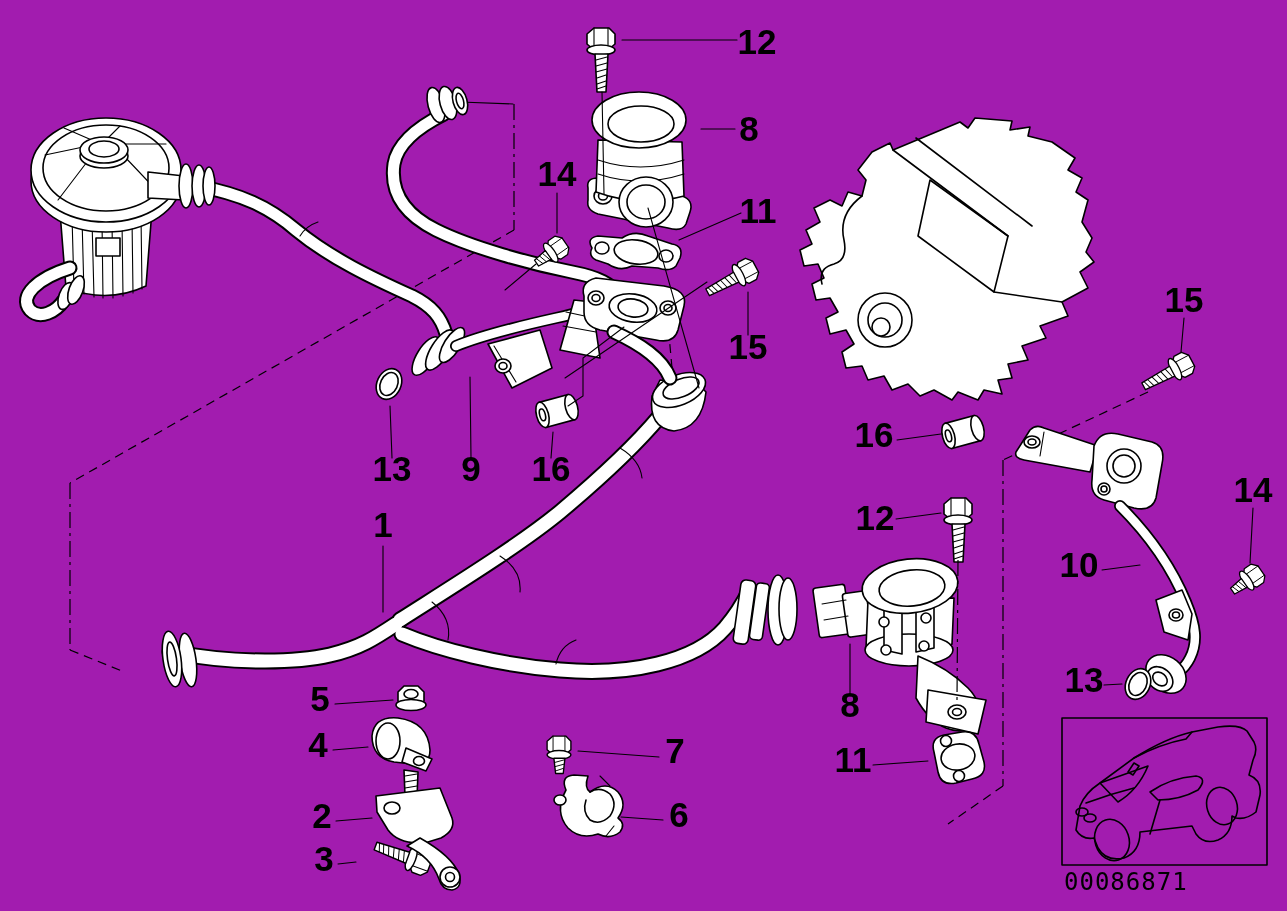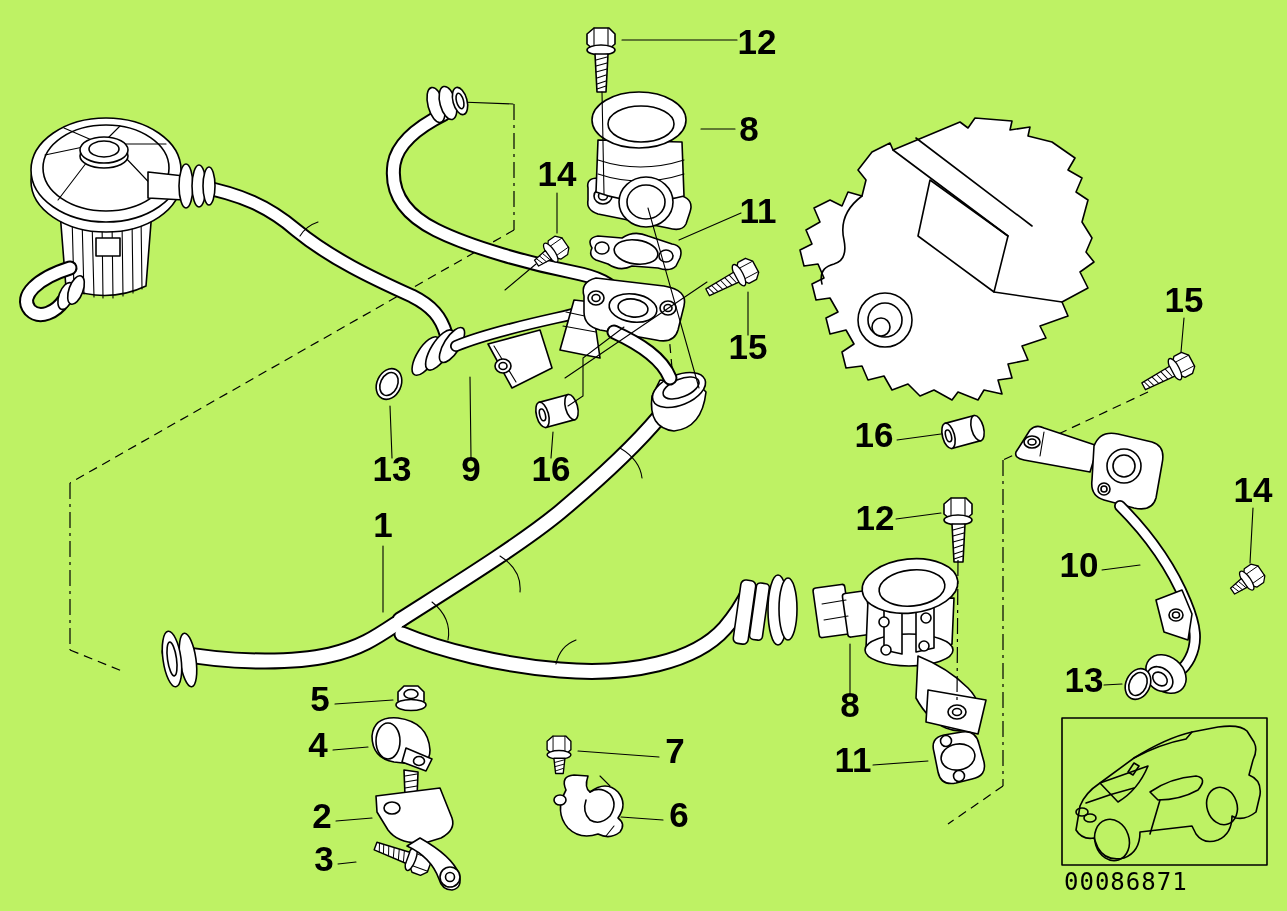--- a/index.html
+++ b/index.html
@@ -1,16 +1,16 @@
 <!DOCTYPE html>
 <html><head>
 <meta charset="utf-8">
 <style>
   html,body{margin:0;padding:0;background:#e8e8e8;}
-  .stage{width:1287px;height:911px;background:#bef264;position:relative;margin:0 auto;
+  .stage{width:1287px;height:911px;background:#a21caf;position:relative;margin:0 auto;
          font-family:"Liberation Sans", sans-serif;}
   svg{display:block}
   .k {stroke:#000;fill:none;stroke-width:1.6;stroke-linecap:round;stroke-linejoin:round}
   .t {stroke:#000;fill:none;stroke-width:1.1;stroke-linecap:round}
   .w {stroke:#000;fill:#fff;stroke-width:1.6;stroke-linejoin:round}
   .hO{stroke:#000;fill:none;stroke-width:17;stroke-linecap:round;stroke-linejoin:round}
   .hI{stroke:#fff;fill:none;stroke-width:13;stroke-linecap:round;stroke-linejoin:round}
   .pO{stroke:#000;fill:none;stroke-width:12;stroke-linecap:round}
   .pI{stroke:#fff;fill:none;stroke-width:8.5;stroke-linecap:round}
   .eO{stroke:#000;fill:none;stroke-width:15;stroke-linecap:round}

